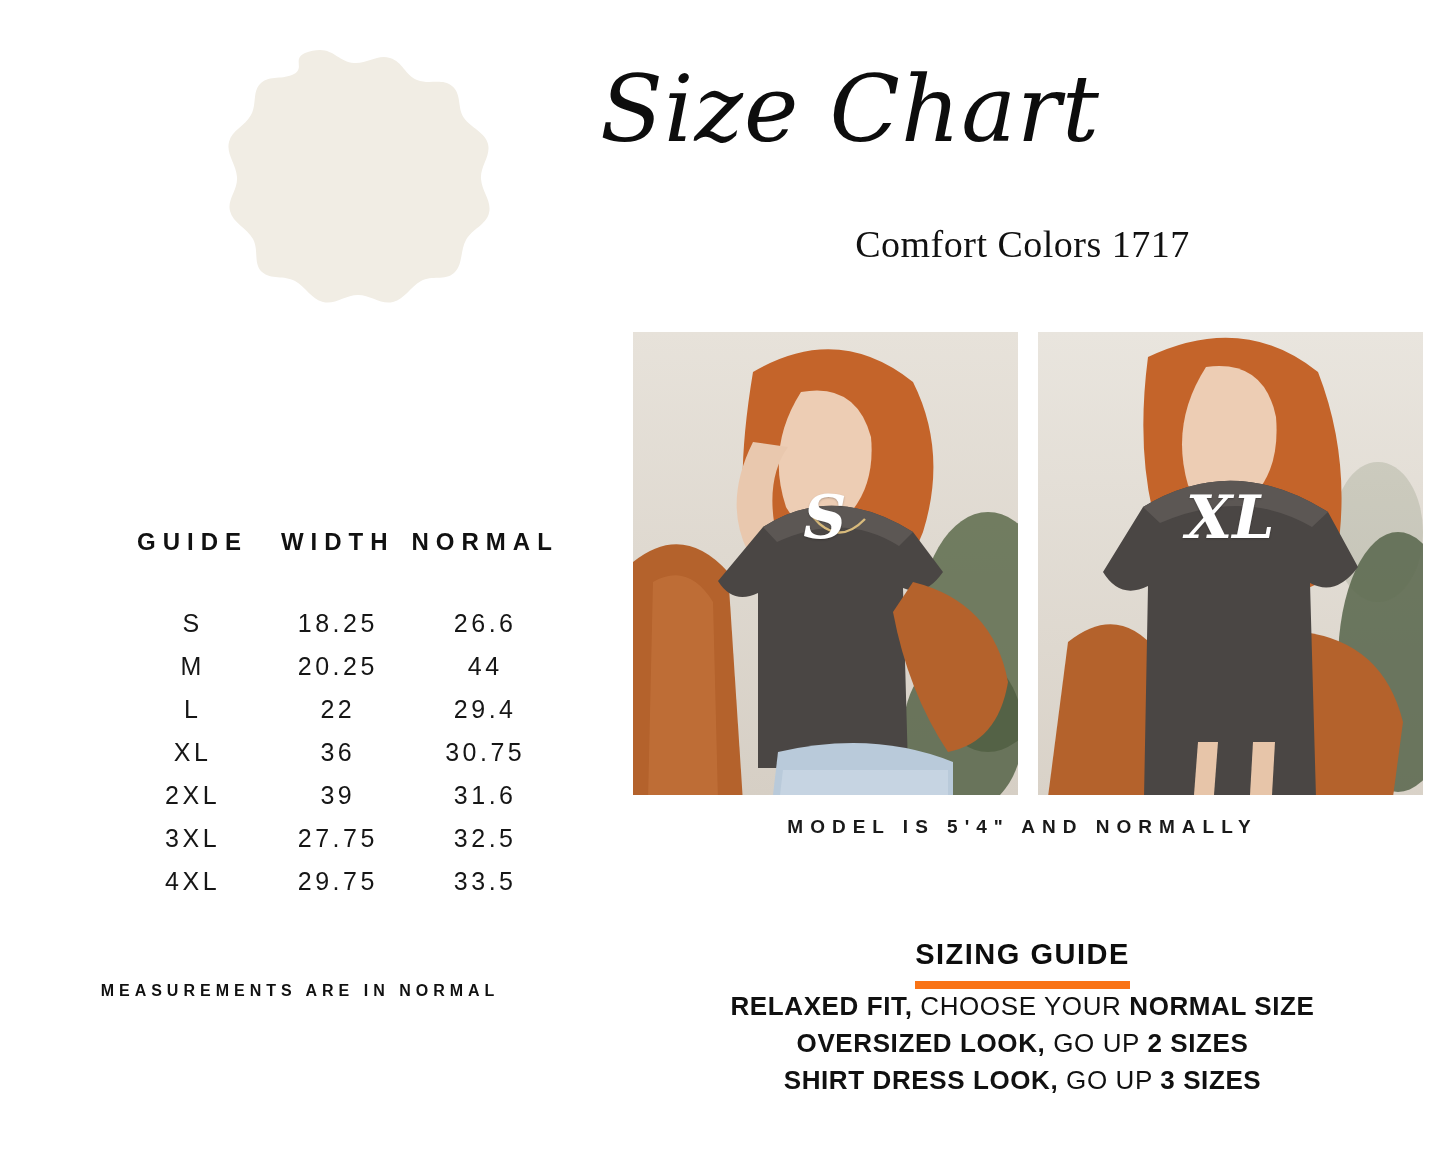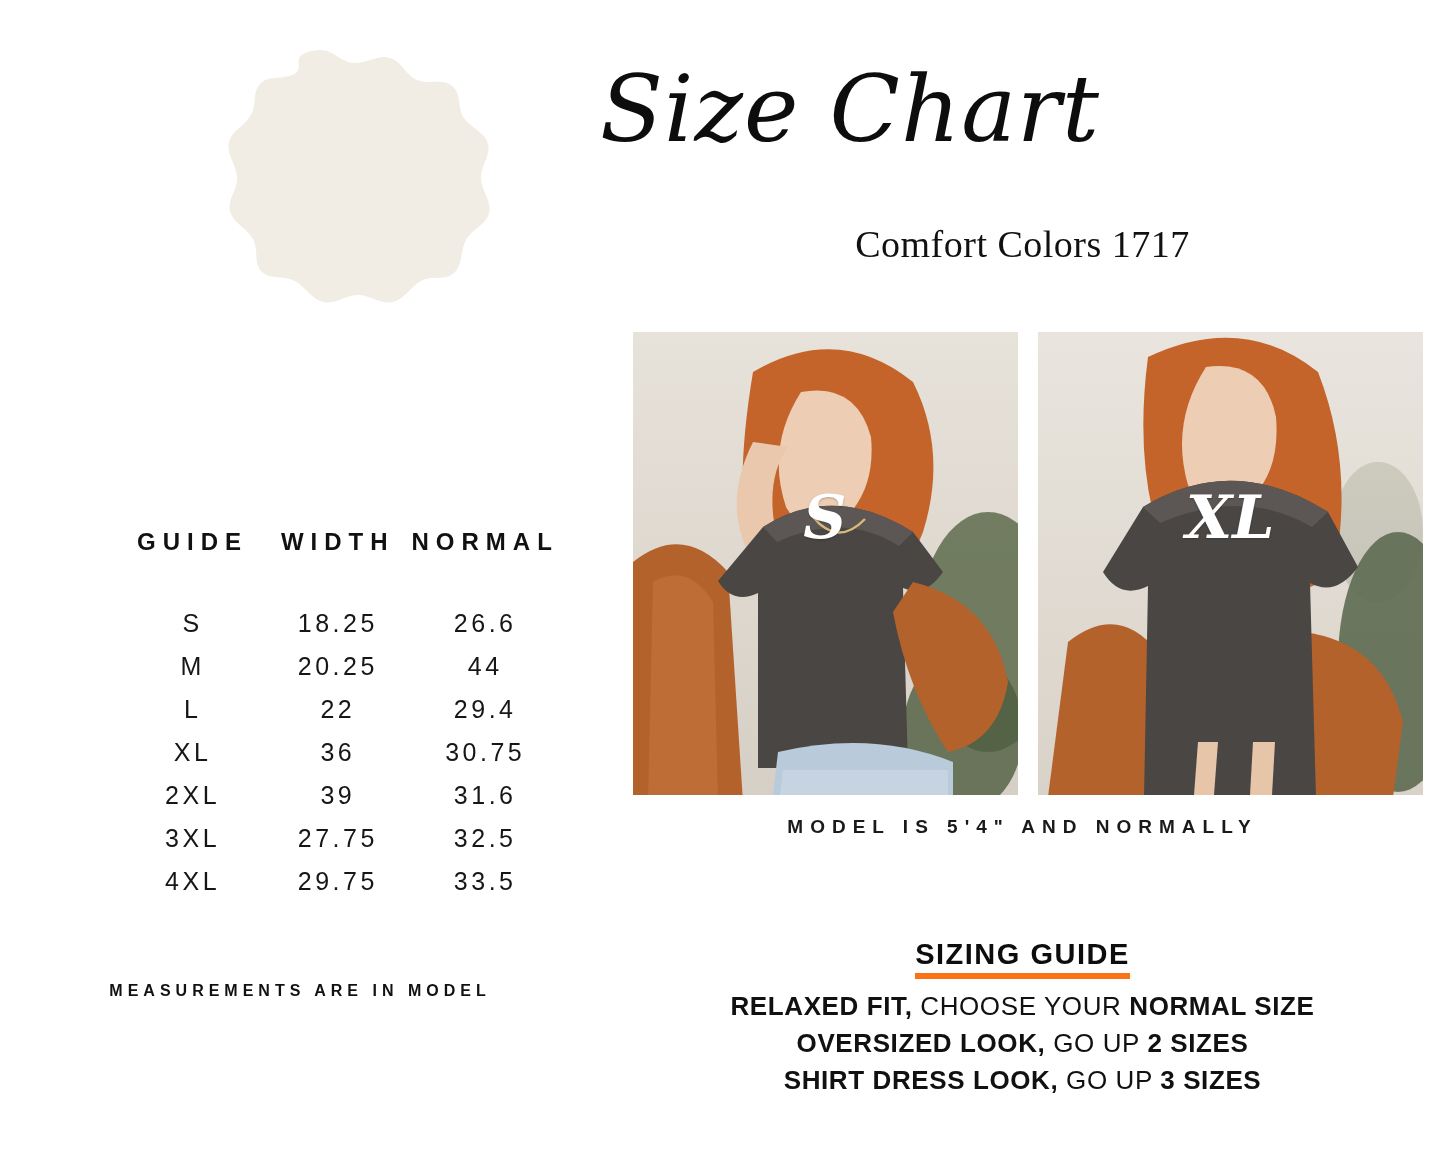--- a/index.html
+++ b/index.html
@@ -152,22 +152,22 @@
     position: absolute;
     left: 0; top: 938px;
     width: 845px;
     text-align: center;
     font-size: 29px;
     font-weight: 700;
     letter-spacing: 1.5px;
     color: #0d0d0d;
   }
   .guide-title span {
-    border-bottom: 6px solid #f97316;
-    padding-bottom: 3px;
+    border-bottom: 8px solid #f97316;
+    padding-bottom: 11px;
   }
   .guide-lines {
     position: absolute;
     left: 0; top: 988px;
     width: 845px;
     text-align: center;
   }
   .guide-line {
     font-size: 26px;
     font-weight: 400;
@@ -233,21 +233,21 @@
           </tr>
           <tr>
             <td>4XL</td>
             <td>29.75</td>
             <td>33.5</td>
           </tr>
         </tbody>
       </table>
     </div>
 
-    <div class="measure-note">MEASUREMENTS ARE IN MODEL</div>
+    <div class="measure-note">MEASUREMENTS ARE IN NORMAL</div>
   </div>
 
   <div class="right-col">
 
     <div class="title-script">Size Chart</div>
     <div class="title-sub">Comfort Colors 1717</div>
 
     <div class="photos">
 
       <div class="photo">

